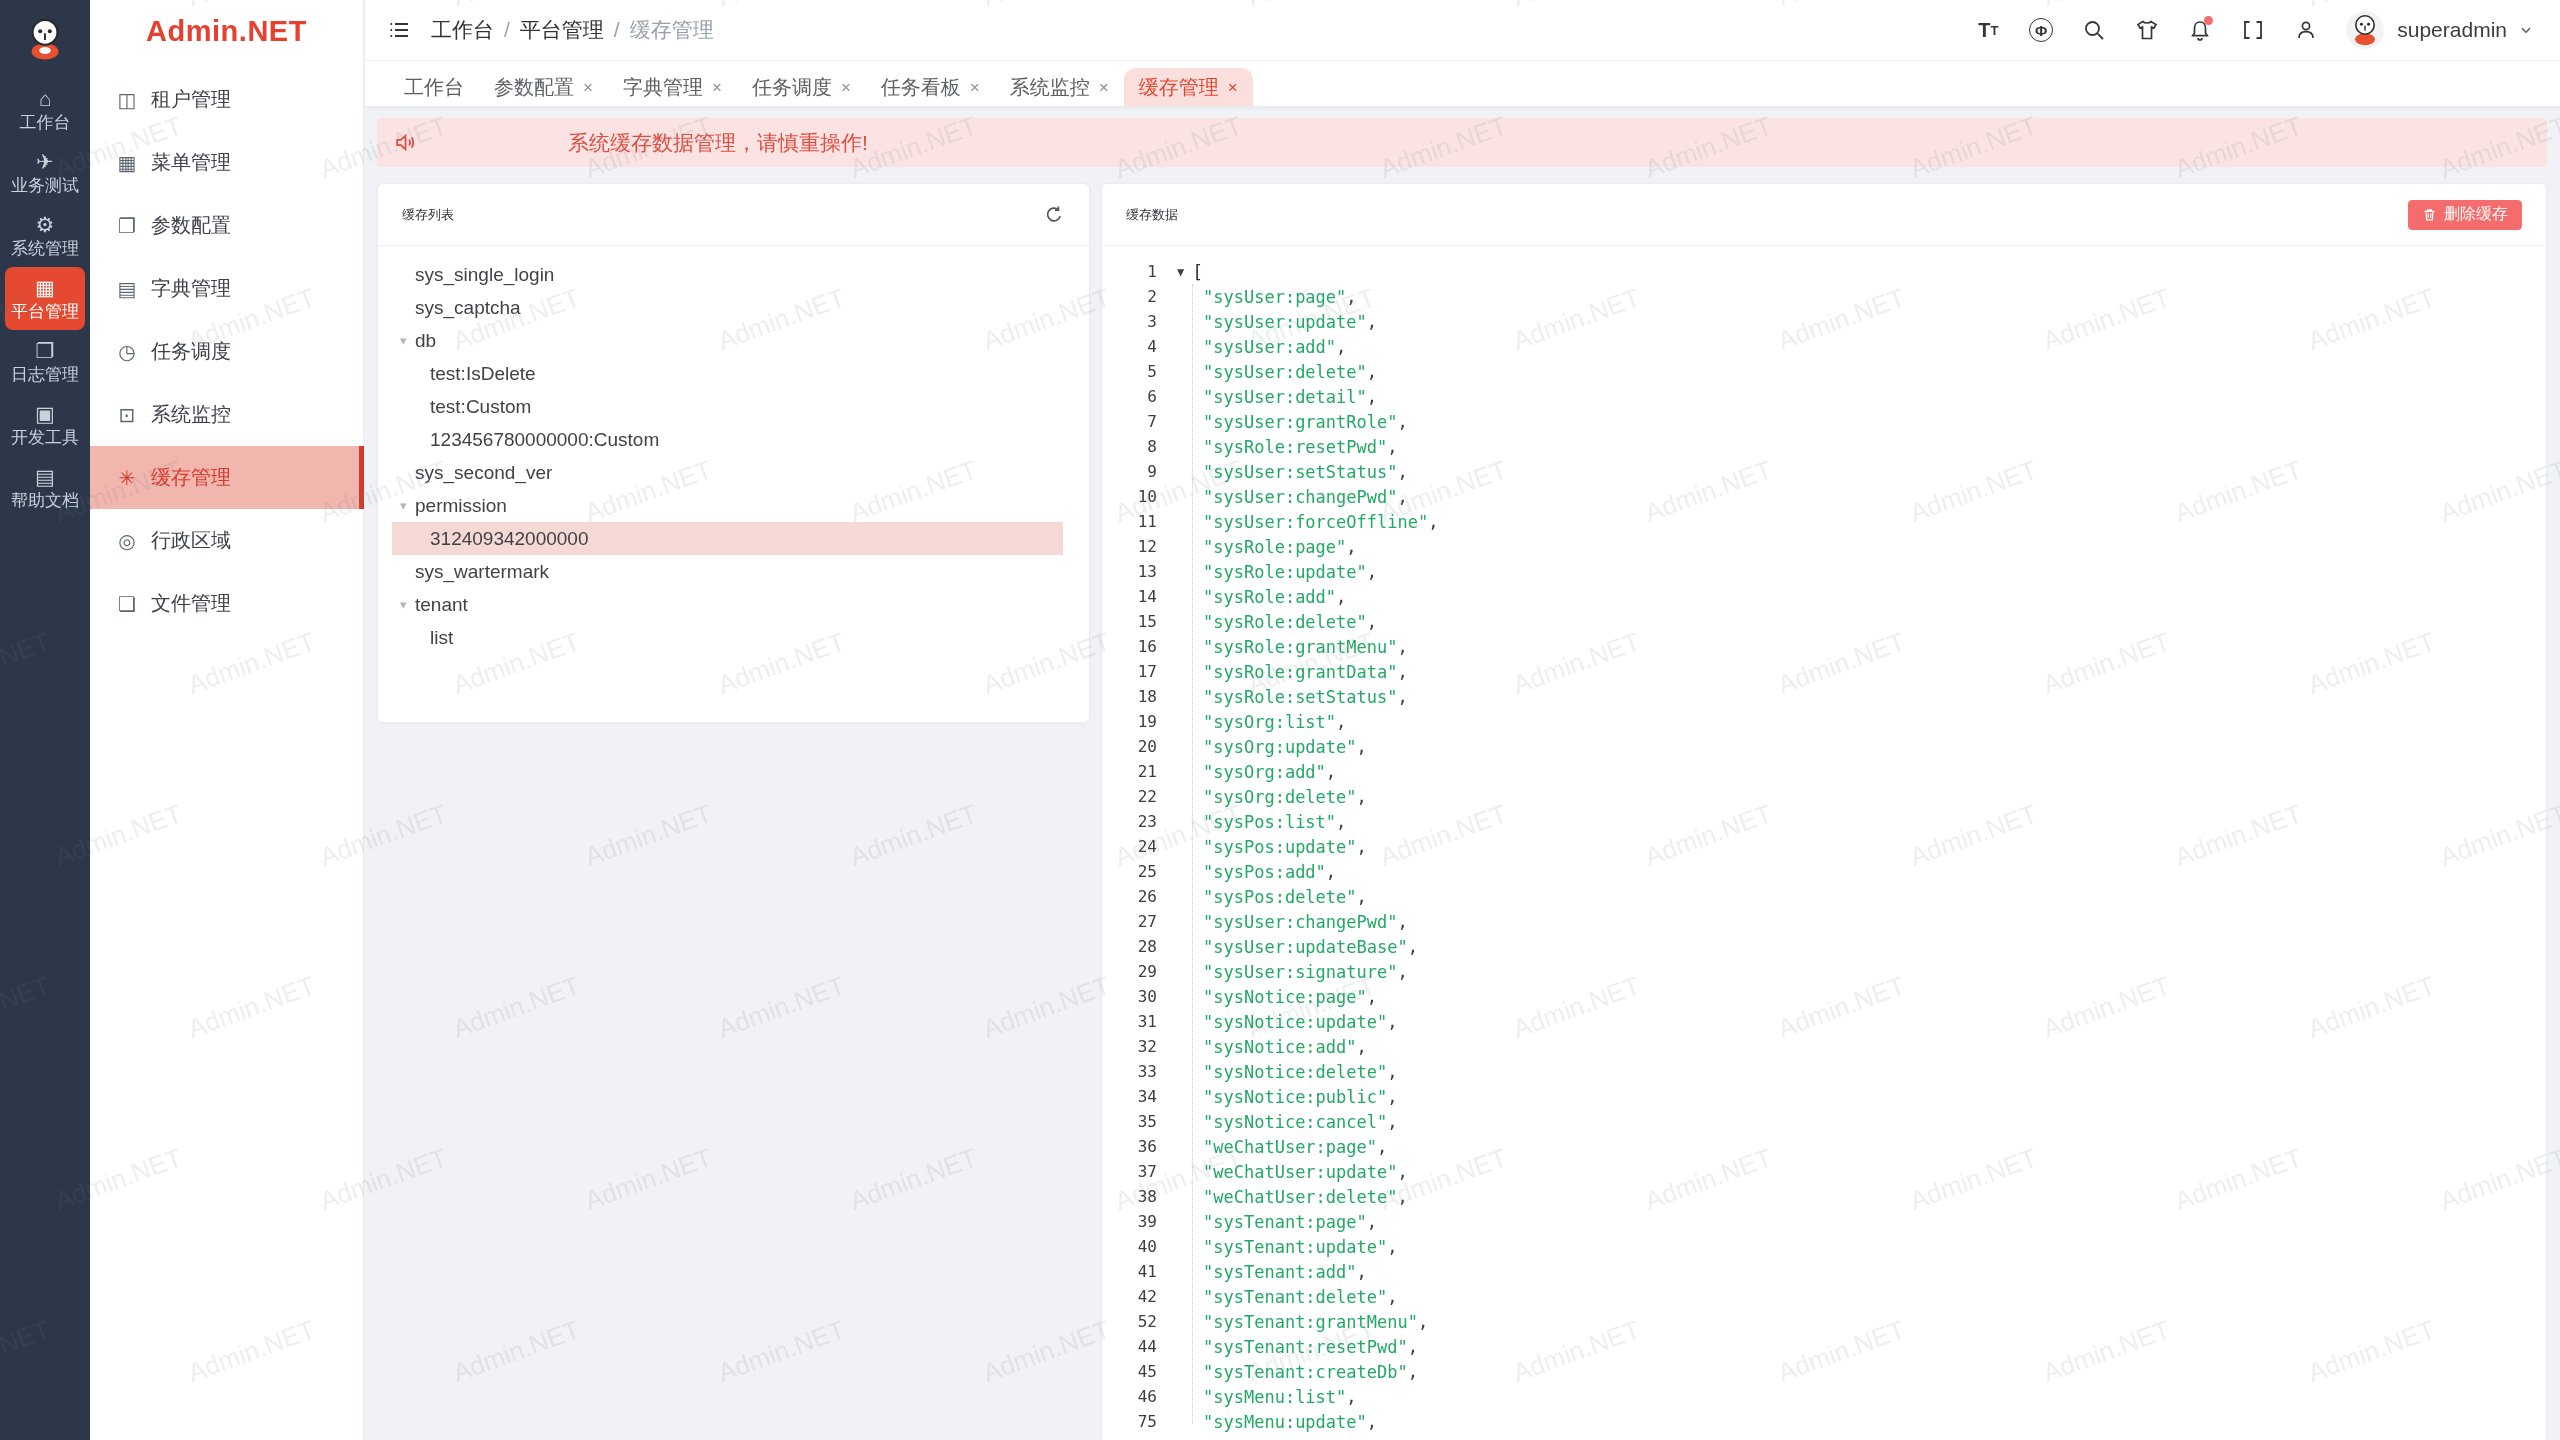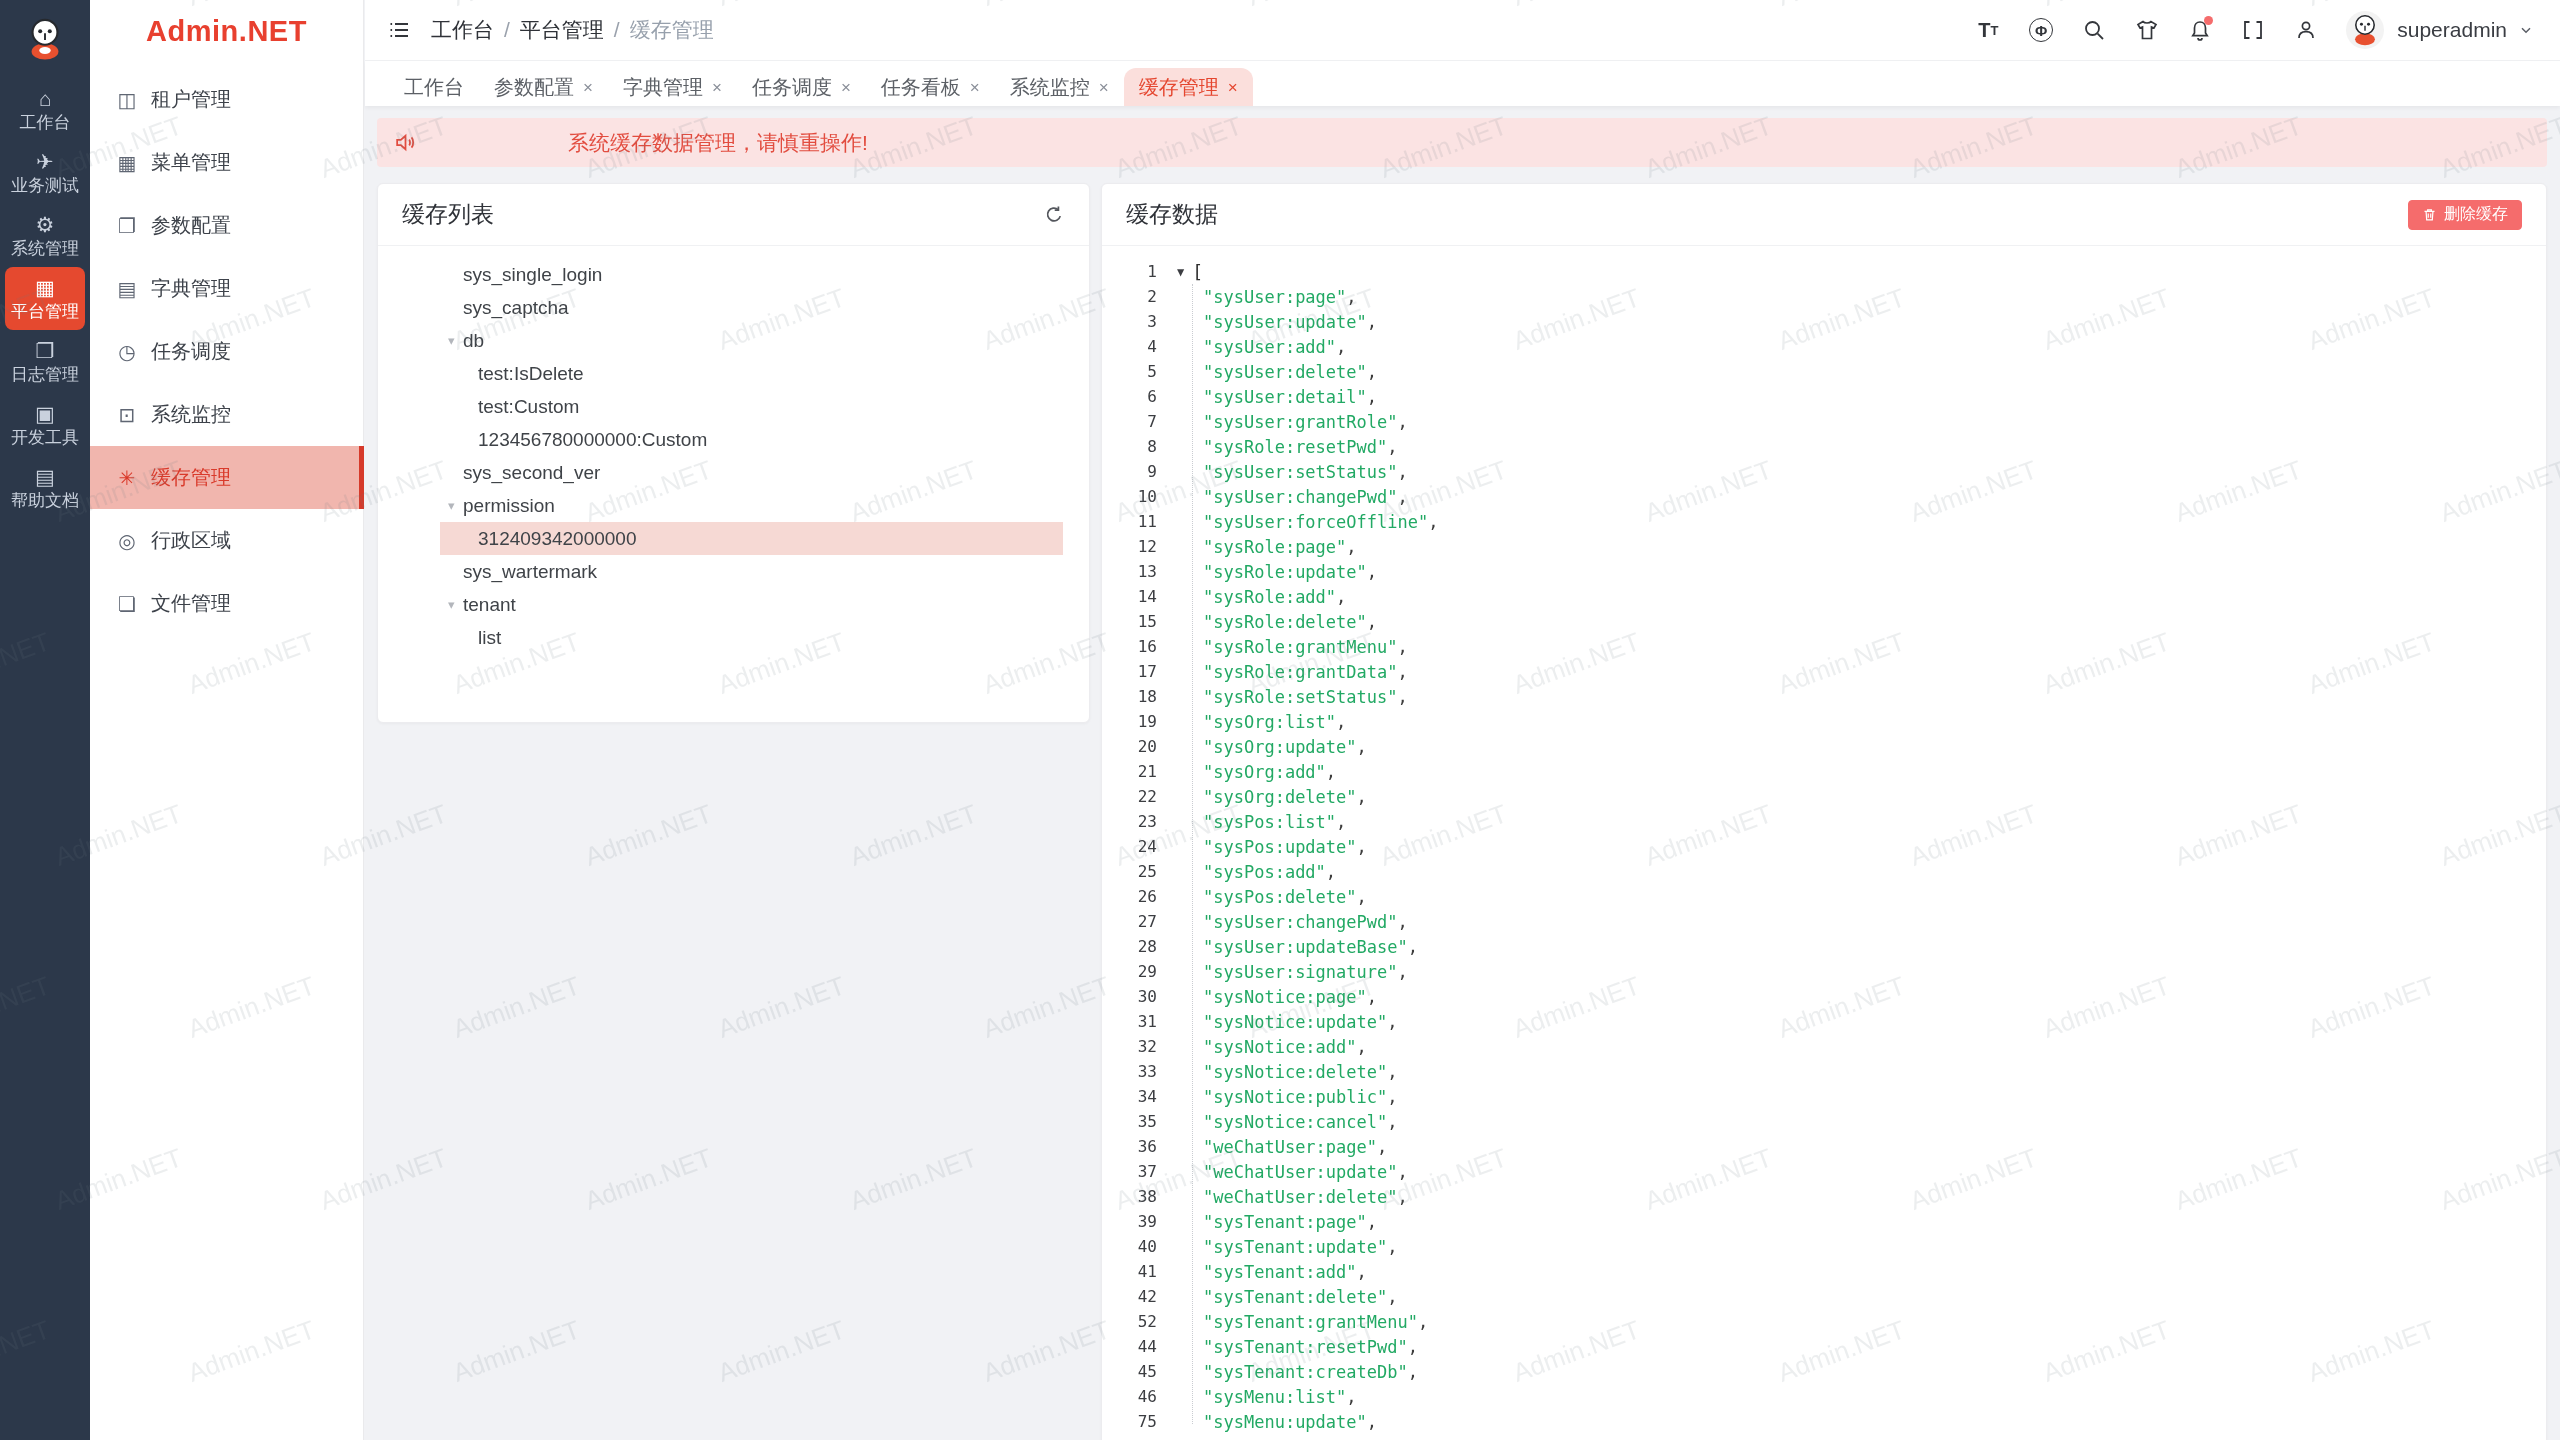--- a/index.html
+++ b/index.html
@@ -51,25 +51,25 @@
   .tab.active .x { color:#e5462f; }
 
   
   .content { position:absolute; top:106px; left:0; right:0; bottom:0; }
   .alert { position:absolute; left:12px; right:13px; top:12px; height:49px; background:#fbe3e3; border-radius:4px; display:flex; align-items:center; padding:0 16px; }
   .alert svg { width:25px; height:25px; flex:none; }
   .alert .msg { margin-left:150px; font-size:21px; color:#e24c3f; }
 
   .panel { position:absolute; background:#fff; border:1px solid #ececef; border-radius:6px; box-shadow:0 1px 3px rgba(0,0,0,.04); }
   .panel-head { height:62px; display:flex; align-items:center; padding:0 24px; border-bottom:1px solid #f0f1f3; }
-  .panel-title { font-size:23px; color:#2f3238; }
+  .panel-title { font-size:13px; color:#2f3238; }
 
   .panel-left { left:12px; top:77px; width:713px; height:540px; }
   .refresh-ico { margin-left:auto; width:22px; height:22px; cursor:pointer; }
-  .tree { padding:12px 26px 0 14px;margin-left:48px; }
+  .tree { padding:12px 26px 0 14px; }
   .row { display:flex; align-items:center; height:33px; font-size:19px; color:#3f4348; cursor:pointer; }
   .row .caret { width:15px; font-size:13px; color:#b3b6bc; flex:none; }
   .row.lv1 { padding-left:23px; }
   .row.lv1.expanded { padding-left:8px; }
   .row.lv2 { padding-left:38px; }
   .row.selected { background:#f6d9d4; }
 
   .panel-right { left:736px; top:77px; right:13px; height:1320px; }
   .del-btn { margin-left:auto; height:30px; display:flex; align-items:center; gap:7px; padding:0 13px; background:#f56c6c; border:1px solid #f56c6c; border-radius:4px; color:#fff; font-size:16px; cursor:pointer; }
   .del-btn svg { width:15px; height:15px; }

